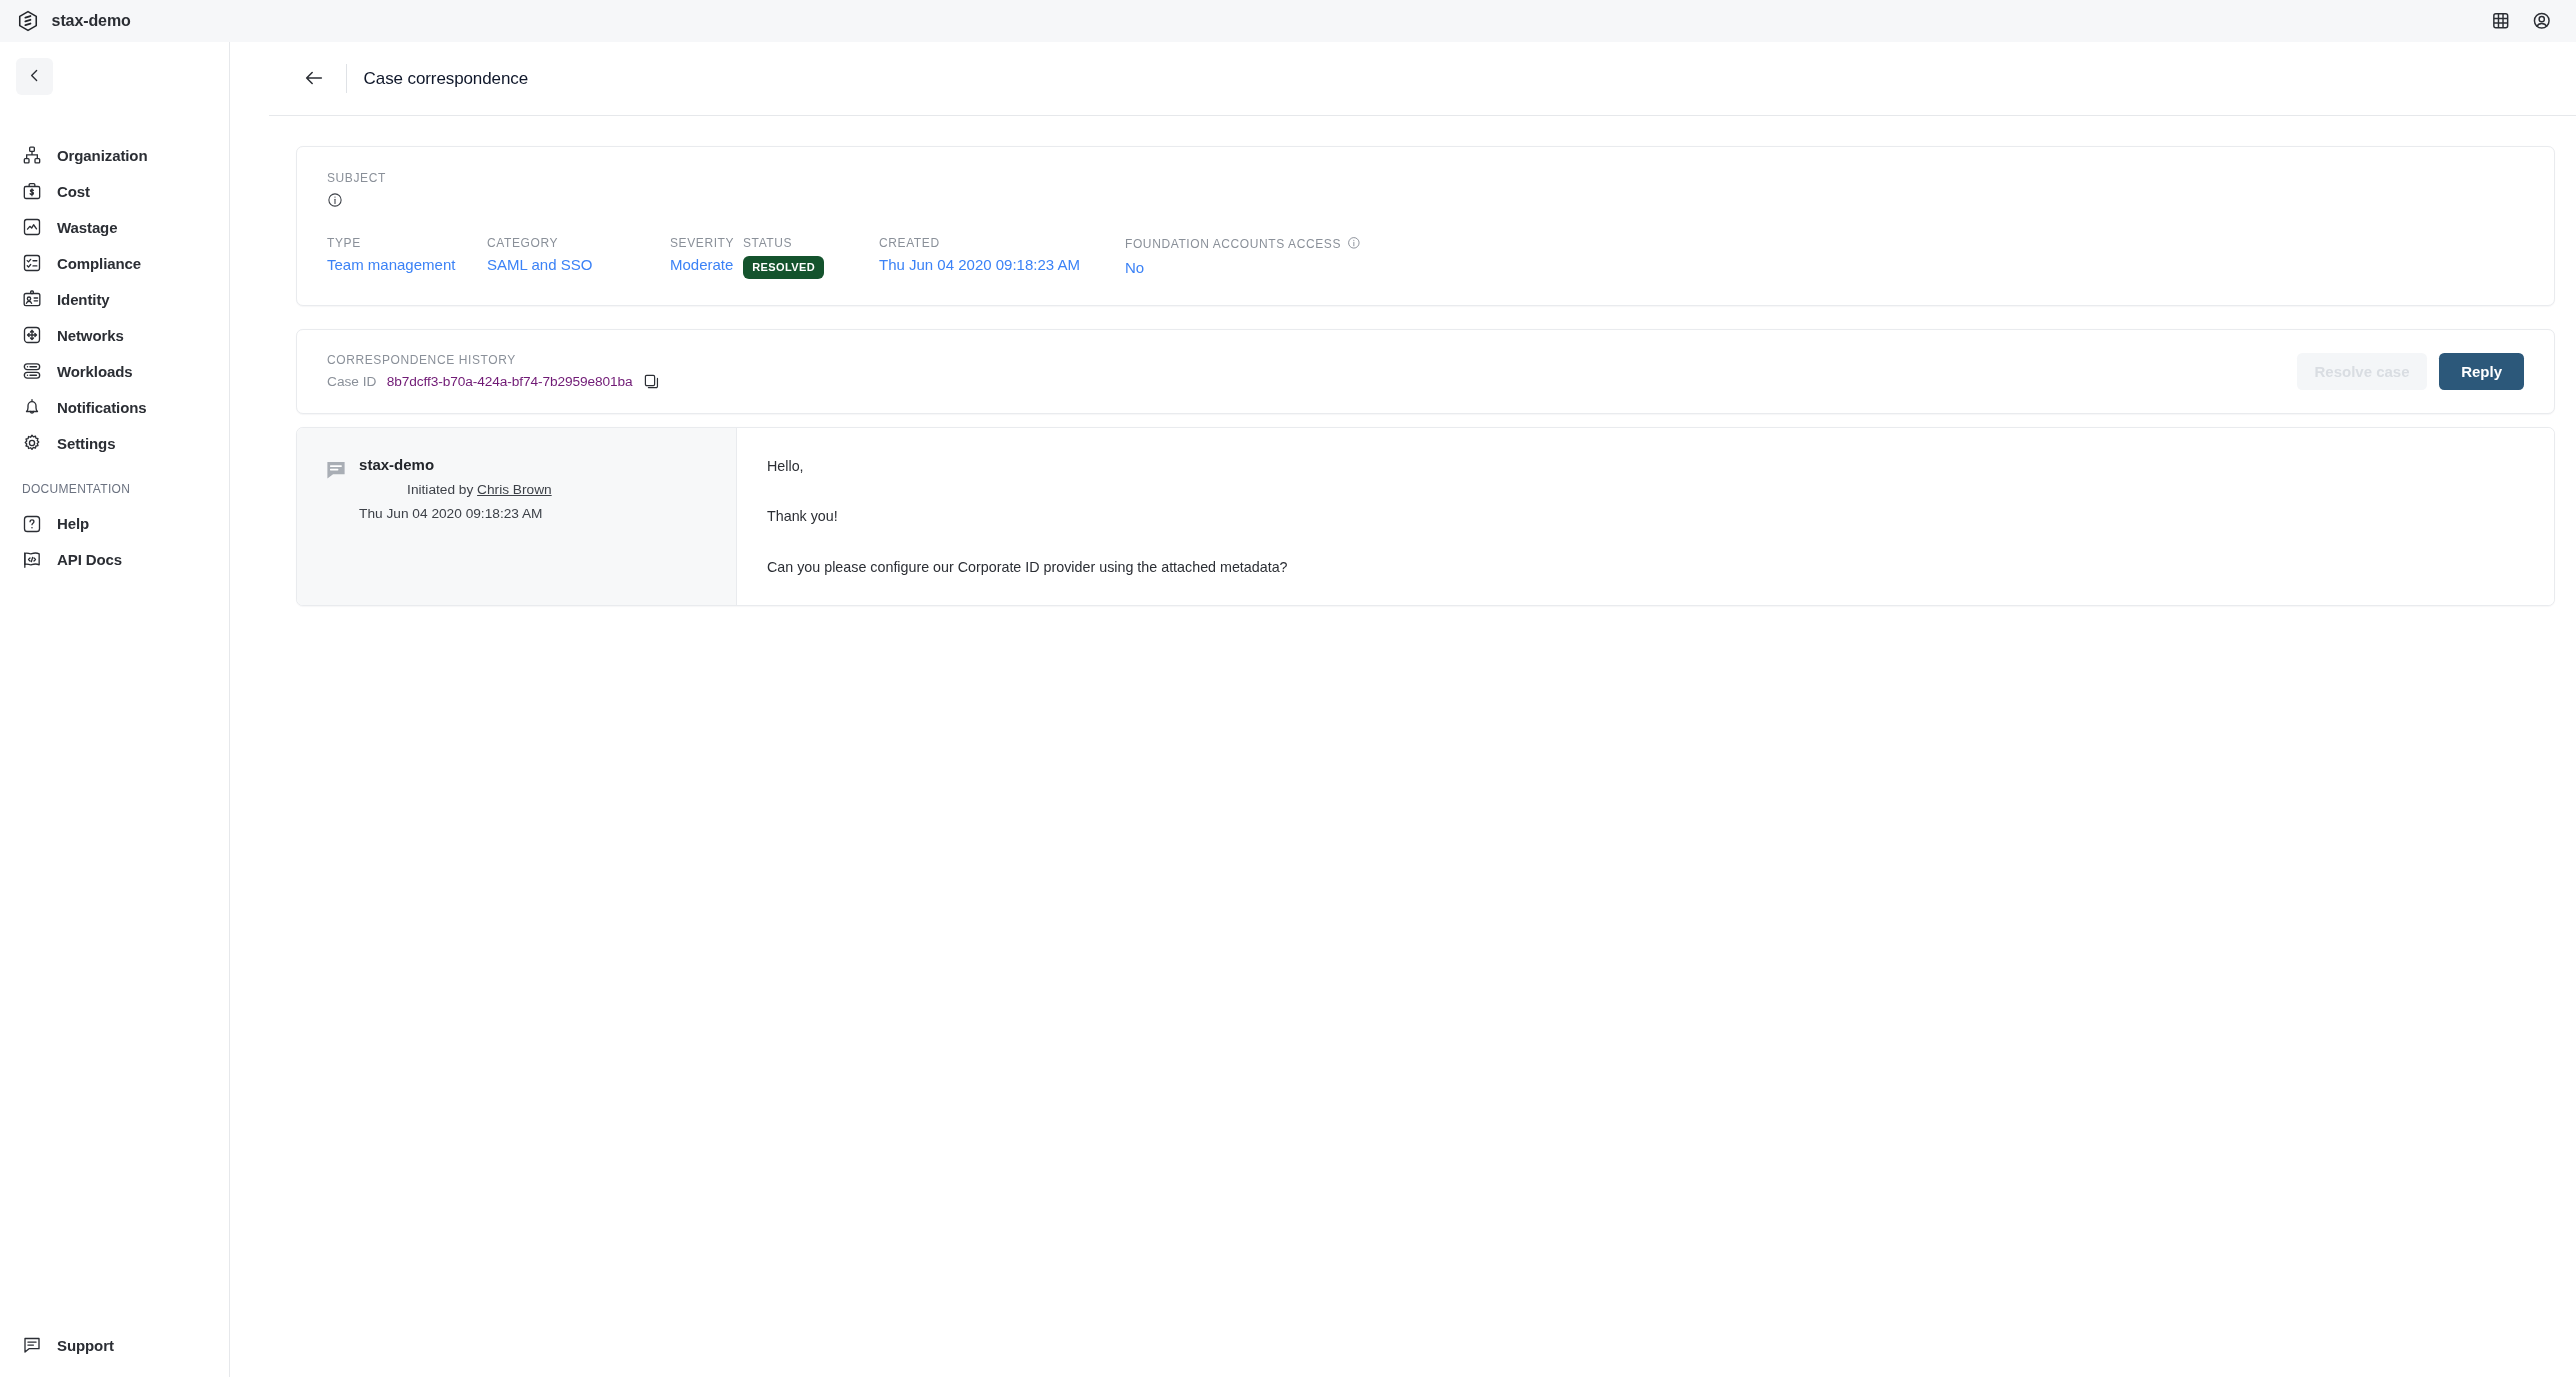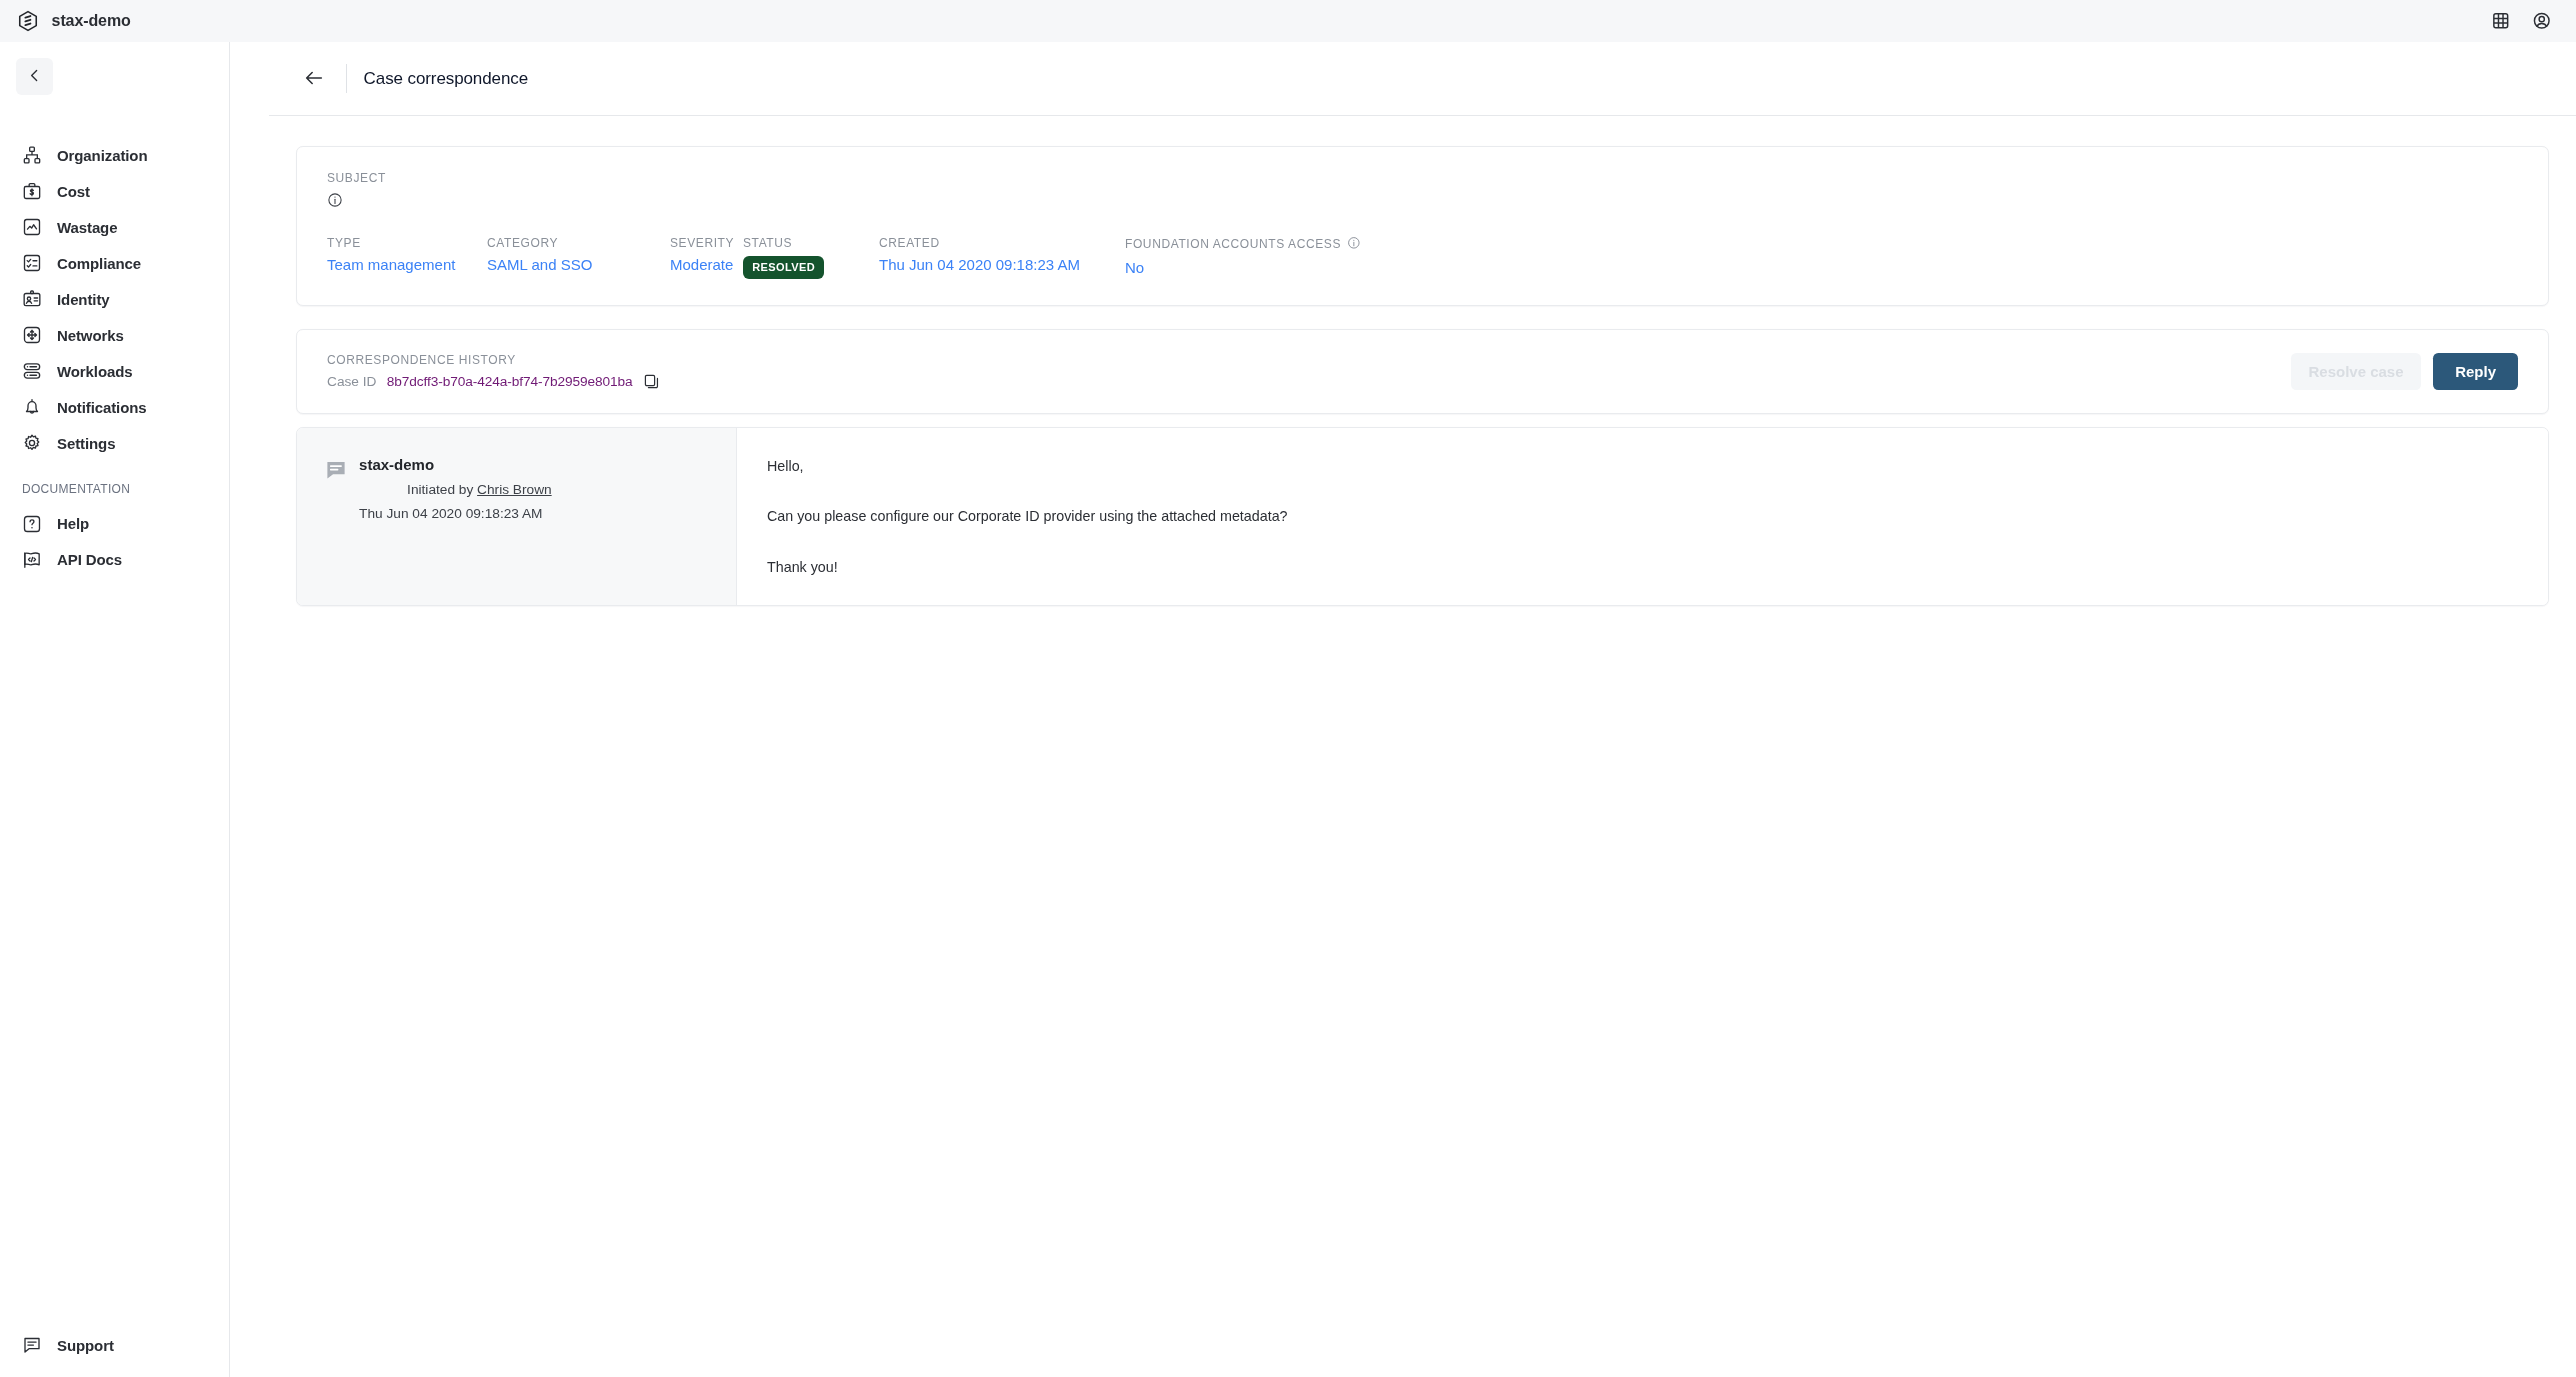--- a/index.html
+++ b/index.html
@@ -73,21 +73,21 @@
     border-bottom: 0.6px solid #e6e8eb;
     padding-left: 29px; gap: 17px;
   }
   .back-btn {
     width: 31px; height: 31px; display: flex; align-items: center; justify-content: center;
     cursor: pointer;
   }
   .header-divider { width: 0.6px; height: 29px; background: #dfe2e6; }
   .page-title { font-size: 17px; color: #0f172a; letter-spacing: -0.1px; }
 
-  .content { padding: 30px 27px 0 27px; }
+  .content { padding: 30px 21px 0 27px; }
 
   .card {
     background: #ffffff;
     border: 0.6px solid #e9ebee;
     border-radius: 6.9px;
     box-shadow: 0 0.6px 1.1px rgba(16,24,40,0.04);
   }
 
   
   .subject-card { padding: 24px 30px 26px 30px; }
@@ -425,20 +425,20 @@
         <div class="msg-meta-text">
           <div class="msg-author">stax-demo</div>
           <div class="msg-initiated">
             <span>Initiated by </span><a>Chris Brown</a>
           </div>
           <div class="msg-date">Thu Jun 04 2020 09:18:23 AM</div>
         </div>
       </div>
       <div class="msg-body">
         <div class="msg-p">Hello,</div>
+        <div class="msg-p">Thank you!</div>
         <div class="msg-p">Can you please configure our Corporate ID provider using the attached metadata?</div>
-        <div class="msg-p">Thank you!</div>
       </div>
     </div>
 
   </div>
 </div>
 
 
 </body></html>

